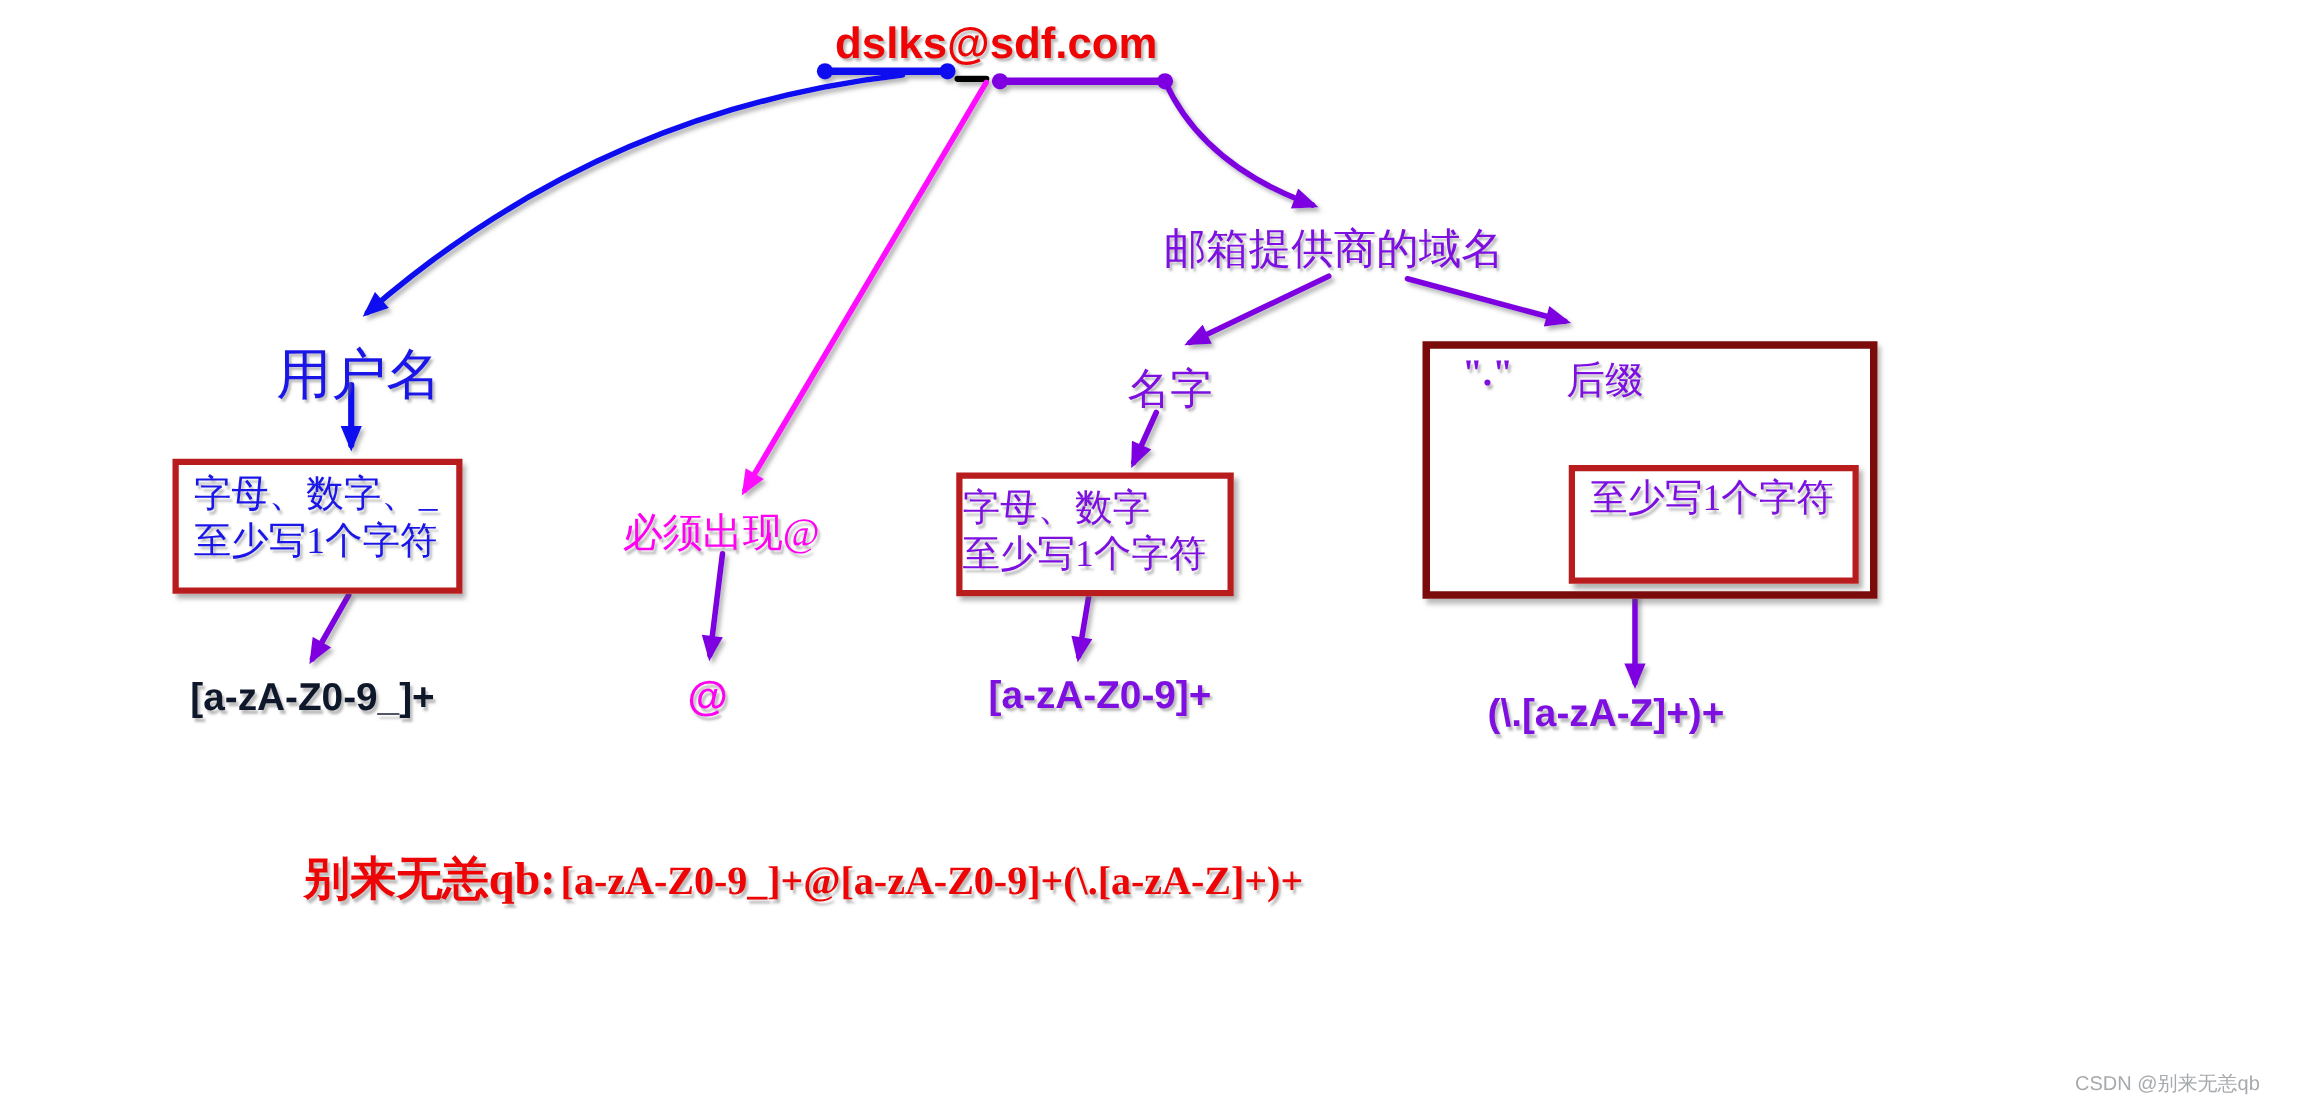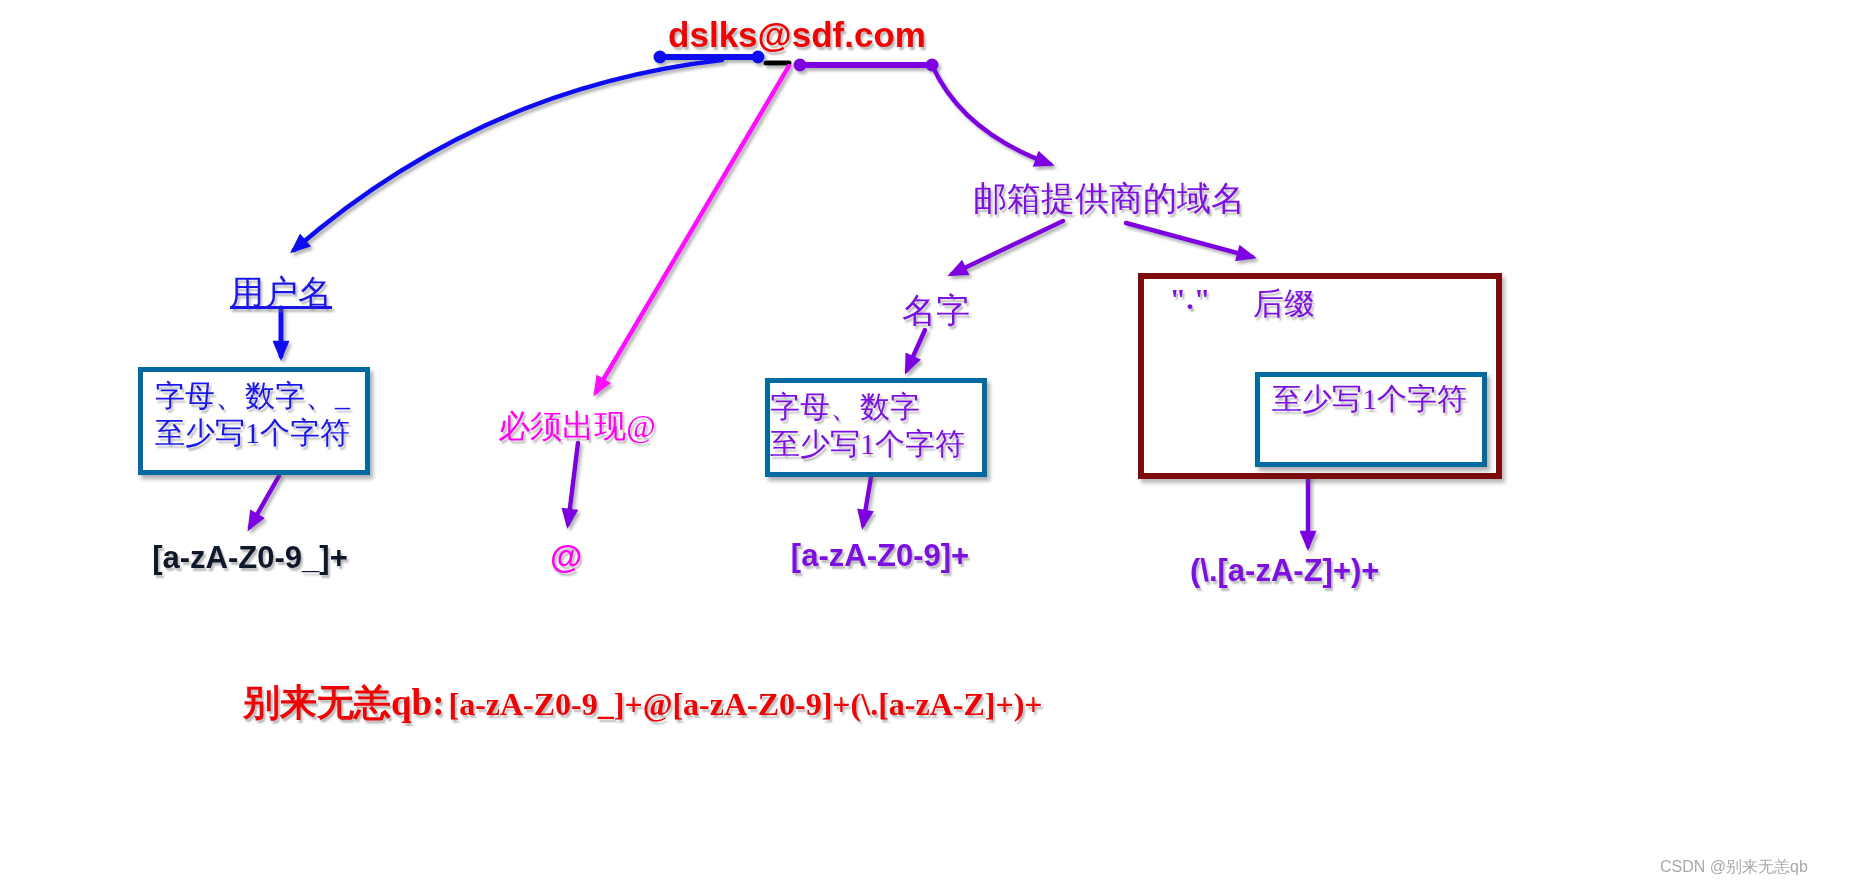--- a/index.html
+++ b/index.html
@@ -8,28 +8,28 @@
   .stage svg{position:absolute;left:0;top:0;}
   .abs{position:absolute;white-space:nowrap;}
   .cjk{font-family:"Liberation Serif","DejaVu Serif",serif;}
   .mono-b{font-family:"Liberation Sans","DejaVu Sans",sans-serif;font-weight:bold;}
   .shadowed{text-shadow:2px 3px 2px rgba(120,120,120,0.5);}
   .title{left:664px;top:15px;width:266px;text-align:center;font-size:35px;color:#ee0404;
          font-family:"Liberation Sans","DejaVu Sans",sans-serif;font-weight:bold;}
   .lbl-blue{color:#1b16e8;}
   .lbl-violet{color:#7d10e0;}
   .lbl-magenta{color:#ff00f0;}
-  .username-label{left:221px;top:270px;width:120px;text-align:center;font-size:34px;text-decoration:underline;}
-  .box{position:absolute;border:5px solid #0369a1;background:#ffffff;
+  .username-label{left:221px;top:270px;width:120px;text-align:center;font-size:44px;}
+  .box{position:absolute;border:5px solid #b91c1c;background:#ffffff;
        box-shadow:3px 4px 4px rgba(80,80,80,0.45);font-size:30px;line-height:37px;}
   .box1{left:138px;top:367px;width:210px;height:93px;padding:5px 0 0 12px;}
   .regex1{left:140px;top:540px;width:220px;text-align:center;font-size:31px;color:#0f172a;}
   .must-label{left:477px;top:405px;width:200px;text-align:center;font-size:32px;}
   .at-symbol{left:536px;top:538px;width:60px;text-align:center;font-size:33px;}
-  .provider-label{left:973px;top:176px;width:320px;font-size:34px;}
+  .provider-label{left:931px;top:176px;width:320px;font-size:34px;}
   .name-label{left:896px;top:288px;width:80px;text-align:center;font-size:34px;}
   .maroon-box{position:absolute;left:1138px;top:273px;width:352px;height:194px;
               border:6px solid #7c0b0b;background:#ffffff;box-shadow:3px 4px 4px rgba(80,80,80,0.4);}
   .dot-label{left:1160px;top:282px;width:60px;text-align:center;font-size:30px;font-weight:bold;}
   .suffix-label{left:1244px;top:283px;width:80px;text-align:center;font-size:31px;}
   .box2{left:765px;top:378px;width:212px;height:84px;padding:5px 0 0 0;color:#7d10e0;}
   .box3{left:1255px;top:372px;width:210px;height:81px;padding:4px 0 0 12px;color:#7d10e0;line-height:36px;}
   .regex2{left:770px;top:538px;width:220px;text-align:center;font-size:31px;}
   .regex3{left:1190px;top:553px;width:240px;text-align:left;font-size:31px;}
   .formula{left:243px;top:678px;color:#ee0404;}

